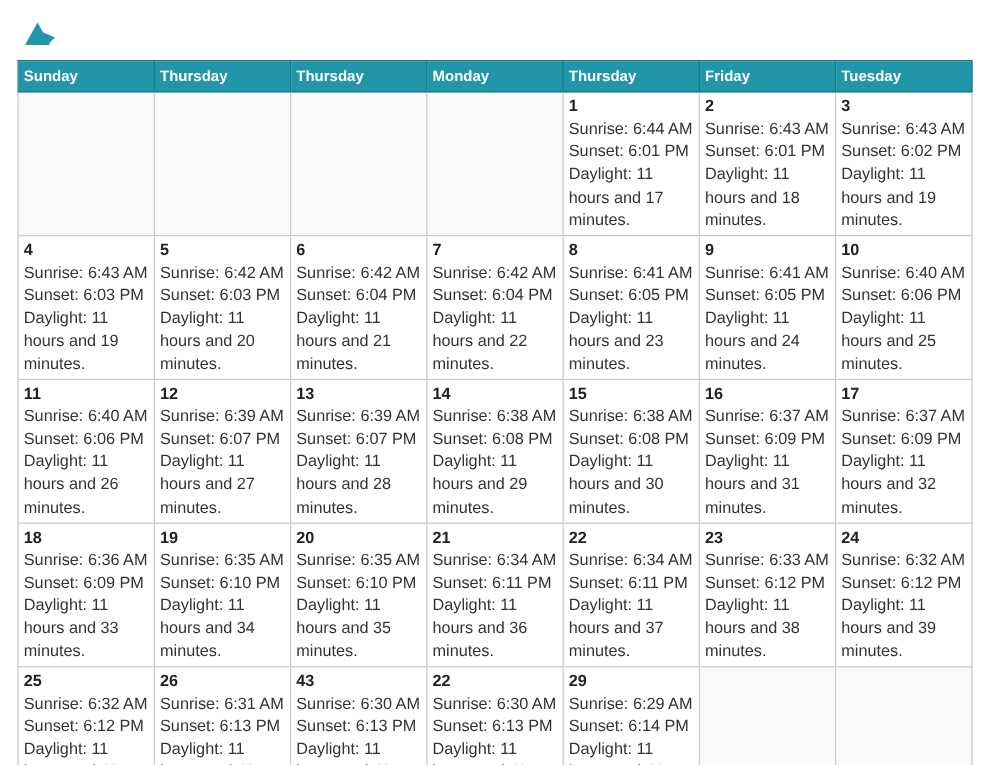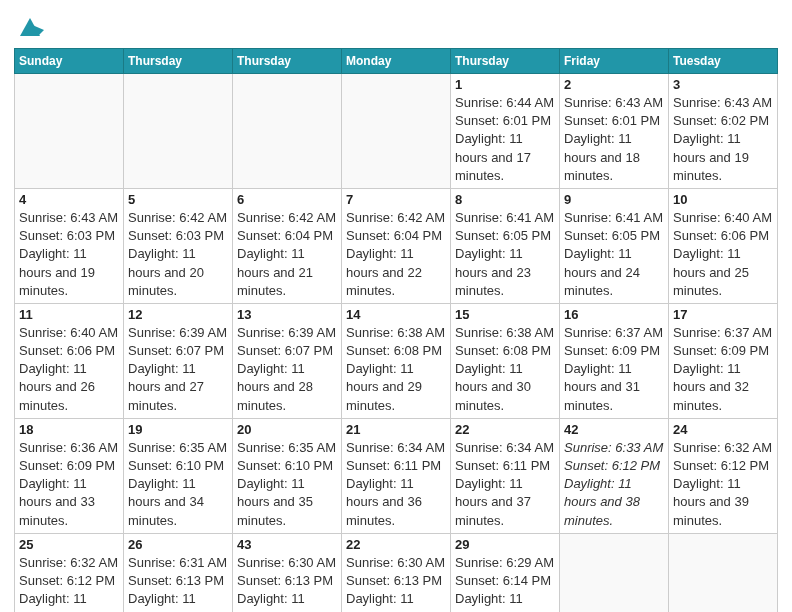--- a/index.html
+++ b/index.html
@@ -271,22 +271,22 @@
 Sunset: 6:11 PM
 Daylight: 11 hours and 36 minutes.</div>
           </td>
           <td>
             <span class="day-number">22</span>
             <div class="day-info" style="white-space: pre-line;">Sunrise: 6:34 AM
 Sunset: 6:11 PM
 Daylight: 11 hours and 37 minutes.</div>
           </td>
           <td>
-            <span class="day-number">42</span>
-            <div class="day-info" style="white-space: pre-line; font-style: italic;">Sunrise: 6:33 AM
+            <span class="day-number">23</span>
+            <div class="day-info" style="white-space: pre-line;">Sunrise: 6:33 AM
 Sunset: 6:12 PM
 Daylight: 11 hours and 38 minutes.</div>
           </td>
           <td>
             <span class="day-number">24</span>
             <div class="day-info" style="white-space: pre-line;">Sunrise: 6:32 AM
 Sunset: 6:12 PM
 Daylight: 11 hours and 39 minutes.</div>
           </td>
         </tr>

